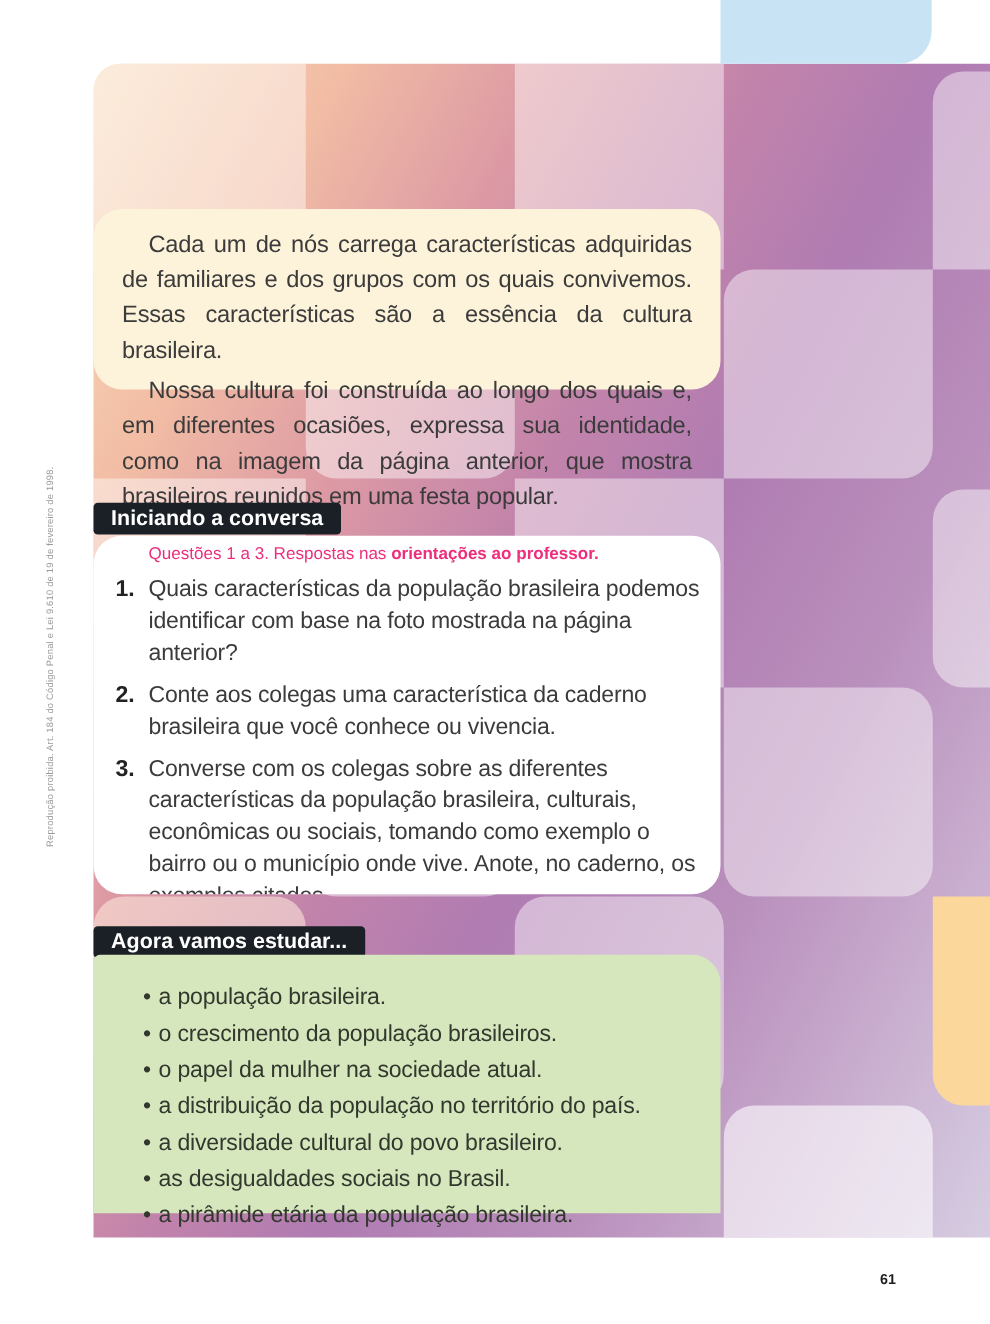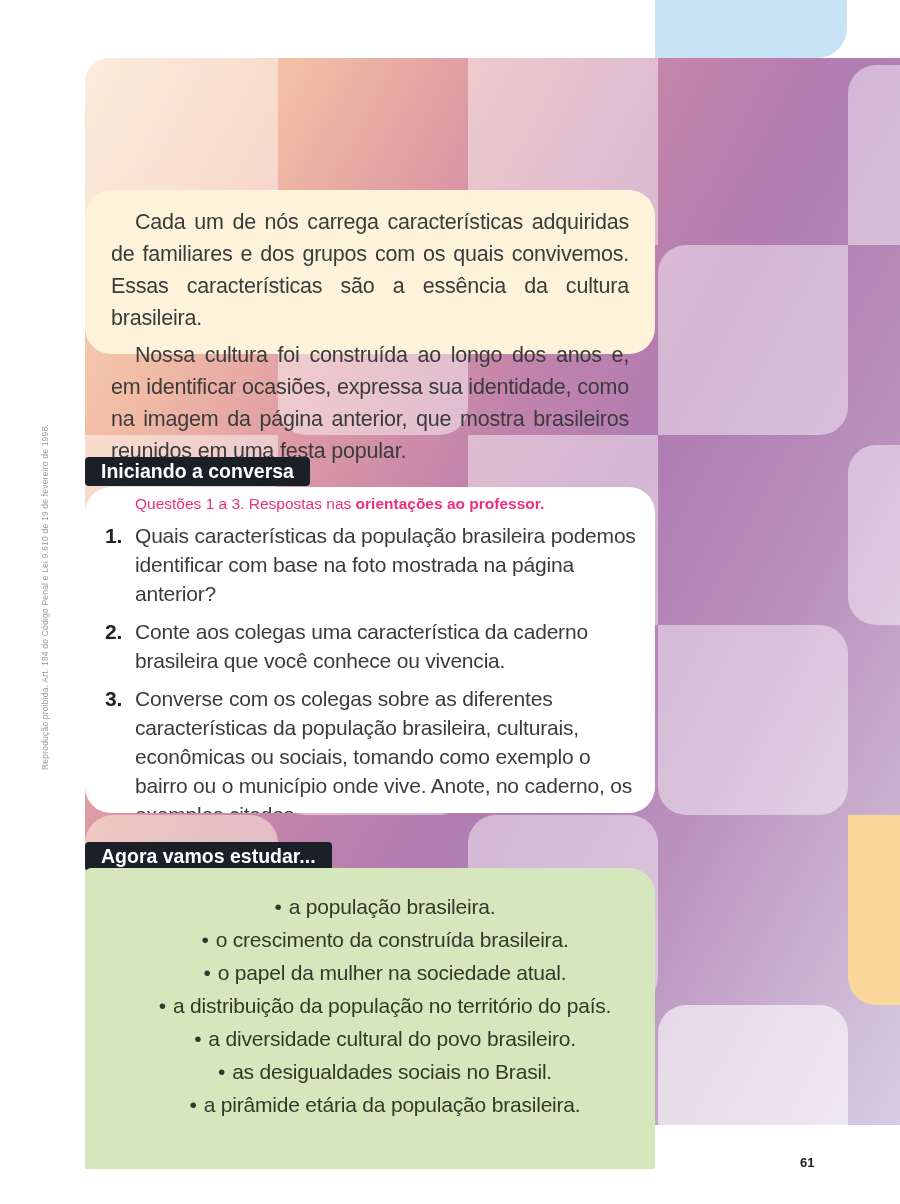--- a/index.html
+++ b/index.html
@@ -62,24 +62,23 @@
   .teacher-note{font-size:15.5px;line-height:20px;color:#ed2e7c;margin:0;}
   .teacher-note .bold{font-weight:bold;}
   ol.questions{list-style:none;margin:7px 0 0 0;padding:0;}
   ol.questions li{
     position:relative;font-size:21px;line-height:29px;color:#3b3b3b;
     margin:0 0 9px 0;letter-spacing:-0.2px;
   }
   ol.questions .qnum{position:absolute;left:-30px;top:0;font-weight:bold;color:#222222;}
 
   .green-box{
-    position:absolute;left:85px;top:868px;width:570px;height:301px;
+    position:absolute;left:85px;top:868px;width:570px;height:235px;
     background:#d6e7bd;border-radius:6px 26px 0 0;box-sizing:border-box;
     padding:24px 15px 0 45px;
-    text-align:center;
   }
   ul.topics{list-style:none;margin:0;padding:0;}
   ul.topics li{
     font-size:21px;line-height:29px;margin:0 0 4px 0;color:#33382e;
     letter-spacing:-0.2px;
   }
   ul.topics .blt{margin-right:7px;}
 
   .legal-note{
     position:absolute;left:40px;top:435px;height:335px;width:14px;
@@ -110,21 +109,21 @@
   <div class="tile t-r4c0"></div>
   <div class="tile t-r4c2"></div>
   <div class="tile t-r5c3"></div>
   <div class="tile-orange"></div>
   <div class="tile-blue"></div>
 
   <div class="legal-note">Reprodução proibida. Art. 184 do Código Penal e Lei 9.610 de 19 de fevereiro de 1998.</div>
 
   <div class="cream-box">
     <p>Cada um de nós carrega características adquiridas de familiares e dos grupos com os quais convivemos. Essas características são a essência da cultura brasileira.</p>
-    <p>Nossa cultura foi construída ao longo dos anos e, em identificar ocasiões, expressa sua identidade, como na imagem da página anterior, que mostra brasileiros reunidos em uma festa popular.</p>
+    <p>Nossa cultura foi construída ao longo dos quais e, em diferentes ocasiões, expressa sua identidade, como na imagem da página anterior, que mostra brasileiros reunidos em uma festa popular.</p>
   </div>
 
   <div class="badge badge-conversa">Iniciando a conversa</div>
 
   <div class="white-box">
     <p class="teacher-note">
       <span>Questões 1 a 3. Respostas nas </span><span class="bold">orientações ao professor.</span>
     </p>
     <ol class="questions">
       <li>
@@ -143,21 +142,21 @@
   </div>
 
   <div class="badge badge-estudar">Agora vamos estudar...</div>
 
   <div class="green-box">
     <ul class="topics">
       <li>
         <span class="blt">•</span><span>a população brasileira.</span>
       </li>
       <li>
-        <span class="blt">•</span><span>o crescimento da construída brasileira.</span>
+        <span class="blt">•</span><span>o crescimento da população brasileiros.</span>
       </li>
       <li>
         <span class="blt">•</span><span>o papel da mulher na sociedade atual.</span>
       </li>
       <li>
         <span class="blt">•</span><span>a distribuição da população no território do país.</span>
       </li>
       <li>
         <span class="blt">•</span><span>a diversidade cultural do povo brasileiro.</span>
       </li>

